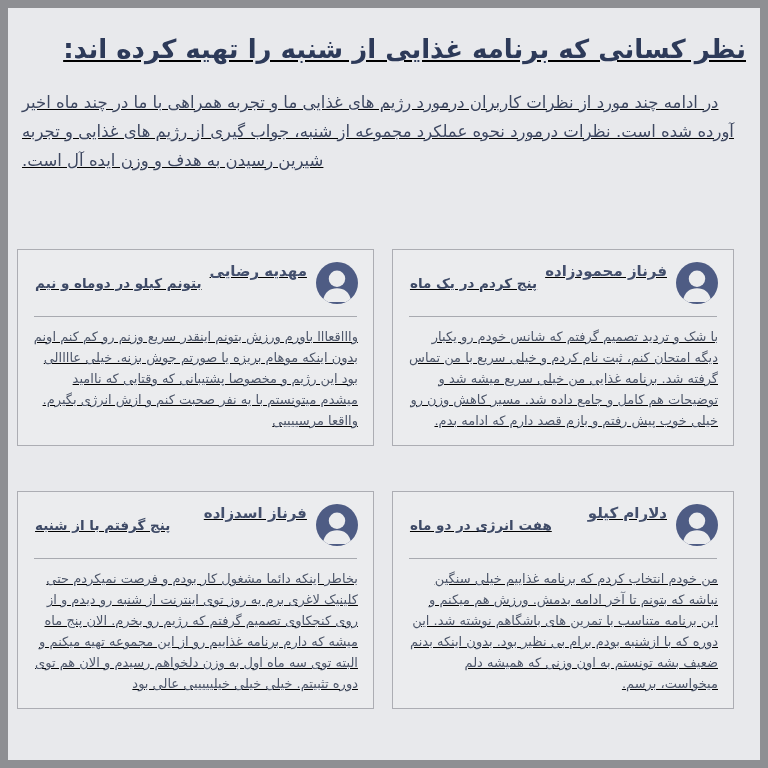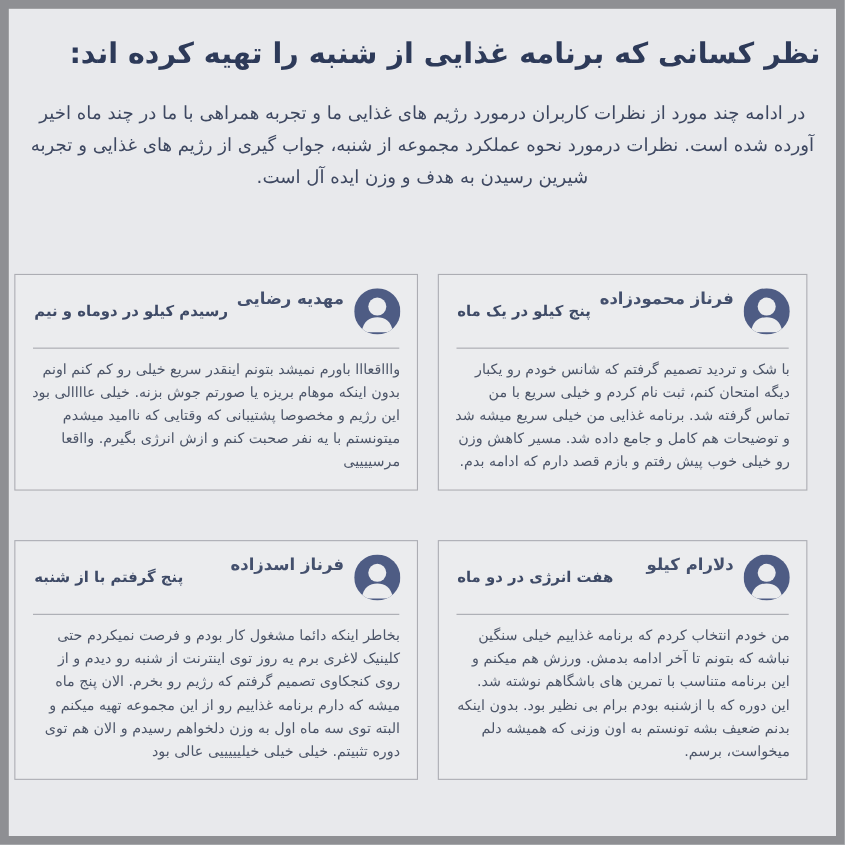--- a/index.html
+++ b/index.html
@@ -8,35 +8,36 @@
     font-family: "DejaVu Sans", sans-serif;
     background: #8e8f93;
   }
   .page {
     width: 768px;
     height: 768px;
     border: 8px solid #8e8f93;
     background: #e8e9ec;
     direction: rtl;
     overflow: hidden;
+    text-decoration: underline;
   }
   .page-title {
     margin: 26px 14px 0 14px;
     font-size: 26px;
     font-weight: bold;
     color: #2d3a59;
     text-align: right;
     letter-spacing: 0;
   }
   .intro {
     margin: 24px 14px 0 14px;
     font-size: 16.5px;
     line-height: 29px;
     color: #3e4861;
-    text-align: center;
+    text-align: left;
   }
   .cards {
     margin: 74px 26px 0 26px;
     display: grid;
     grid-template-columns: 1fr 1fr;
     column-gap: 18px;
     row-gap: 45px;
   }
   .card {
     background: #ebecee;
@@ -103,21 +104,21 @@
                 </clipPath>
               </defs>
             <circle cx="22" cy="22" r="22" fill="#4e5c84"></circle>
             <g clip-path="url(#av1)" fill="#ebecee">
               <circle cx="22" cy="17.5" r="8.6"></circle>
               <path d="M7 42 C8.5 31 15 27.6 22 27.6 C29 27.6 35.5 31 37 42 Z"></path>
             </g>
           </svg>
           <span class="person-name">فرناز محمودزاده</span>
         </div>
-        <span class="person-result">پنج کیلو در یک ماه</span>
+        <span class="person-result">پنج کردم در یک ماه</span>
       </div>
       <hr class="divider">
       <p class="card-text">با شک و تردید تصمیم گرفتم که شانس خودم رو یکبار دیگه امتحان کنم، ثبت نام کردم و خیلی سریع با من تماس گرفته شد. برنامه غذایی من خیلی سریع میشه شد و توضیحات هم کامل و جامع داده شد. مسیر کاهش وزن رو خیلی خوب پیش رفتم و بازم قصد دارم که ادامه بدم.</p>
     </div>
 
     <div class="card">
       <div class="card-header">
         <div class="person">
           <svg class="avatar" viewBox="0 0 44 44" aria-hidden="true">
             <defs>
@@ -126,24 +127,24 @@
                 </clipPath>
               </defs>
             <circle cx="22" cy="22" r="22" fill="#4e5c84"></circle>
             <g clip-path="url(#av2)" fill="#ebecee">
               <circle cx="22" cy="17.5" r="8.6"></circle>
               <path d="M7 42 C8.5 31 15 27.6 22 27.6 C29 27.6 35.5 31 37 42 Z"></path>
             </g>
           </svg>
           <span class="person-name">مهدیه رضایی</span>
         </div>
-        <span class="person-result">رسیدم کیلو در دوماه و نیم</span>
+        <span class="person-result">بتونم کیلو در دوماه و نیم</span>
       </div>
       <hr class="divider">
-      <p class="card-text">واااقعااا باورم نمیشد بتونم اینقدر سریع خیلی رو کم کنم اونم بدون اینکه موهام بریزه یا صورتم جوش بزنه. خیلی عاااالی بود این رژیم و مخصوصا پشتیبانی که وقتایی که ناامید میشدم میتونستم با یه نفر صحبت کنم و ازش انرژی بگیرم. وااقعا مرسییییی</p>
+      <p class="card-text">واااقعااا باورم ورزش بتونم اینقدر سریع وزنم رو کم کنم اونم بدون اینکه موهام بریزه یا صورتم جوش بزنه. خیلی عاااالی بود این رژیم و مخصوصا پشتیبانی که وقتایی که ناامید میشدم میتونستم با یه نفر صحبت کنم و ازش انرژی بگیرم. وااقعا مرسییییی</p>
     </div>
 
     <div class="card">
       <div class="card-header">
         <div class="person">
           <svg class="avatar" viewBox="0 0 44 44" aria-hidden="true">
             <defs>
                 <clipPath id="av3">
                   <circle cx="22" cy="22" r="22"></circle>
                 </clipPath>

